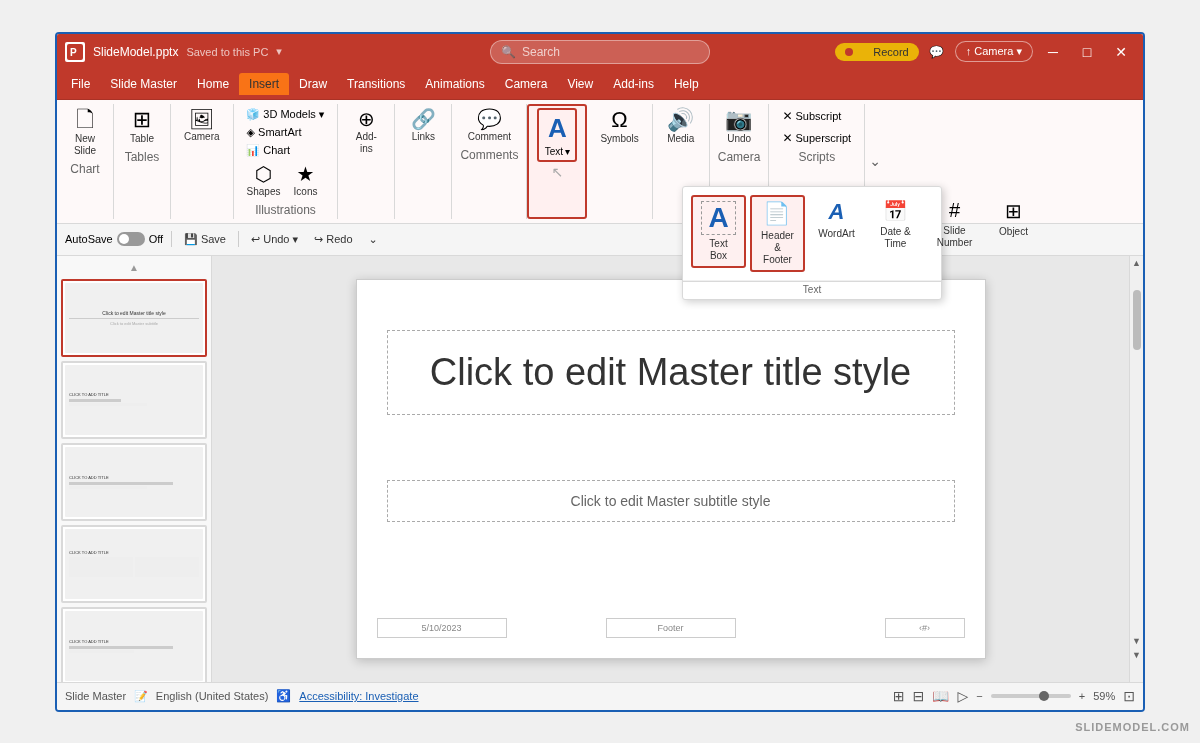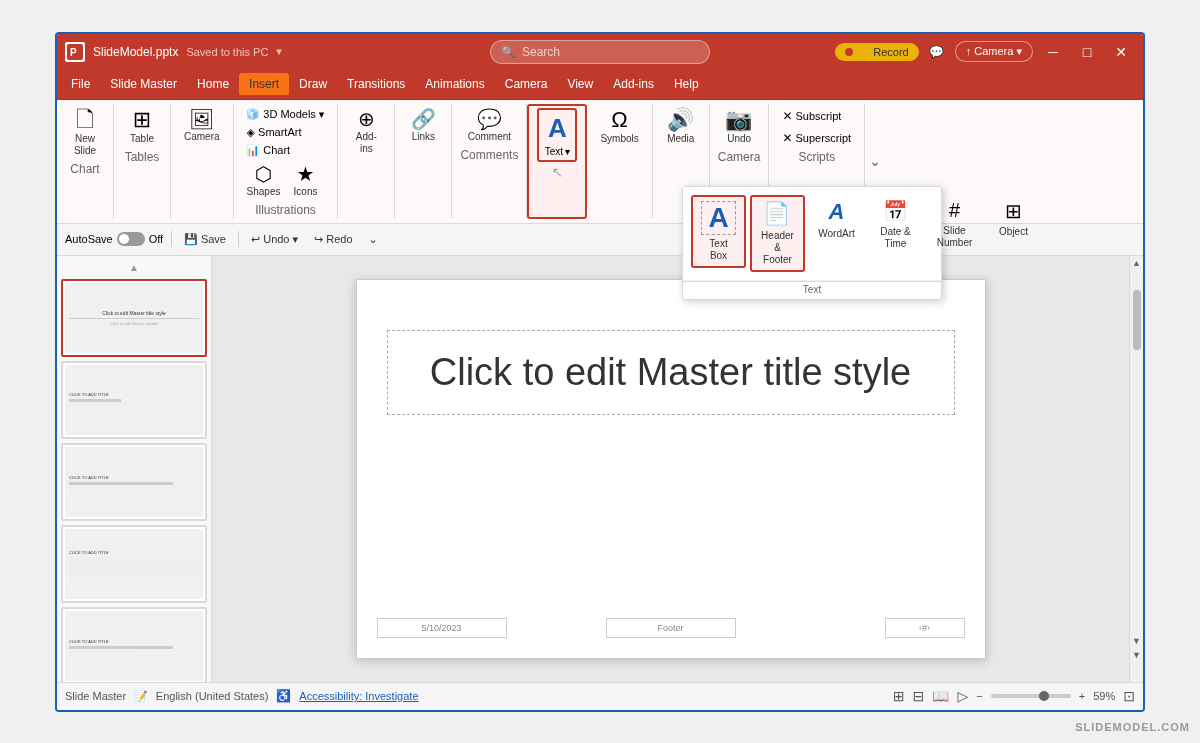--- a/index.html
+++ b/index.html
@@ -390,20 +390,23 @@
 
     </div>
 
     <div class="canvas-area">
       <div class="slide-canvas">
 
         <div class="slide-title-area">
           <div class="slide-title-text">Click to edit Master title style</div>
         </div>
 
+        <div class="slide-subtitle-area">
+          <div class="slide-subtitle-text">Click to edit Master subtitle style</div>
+        </div>
 
         <div class="slide-footer-left">5/10/2023</div>
         <div class="slide-footer-center">Footer</div>
         <div class="slide-footer-right">‹#›</div>
       </div>
     </div>
 
     <div class="scrollbar-v">
       <div class="arrow">▲</div>
       <div class="track">

